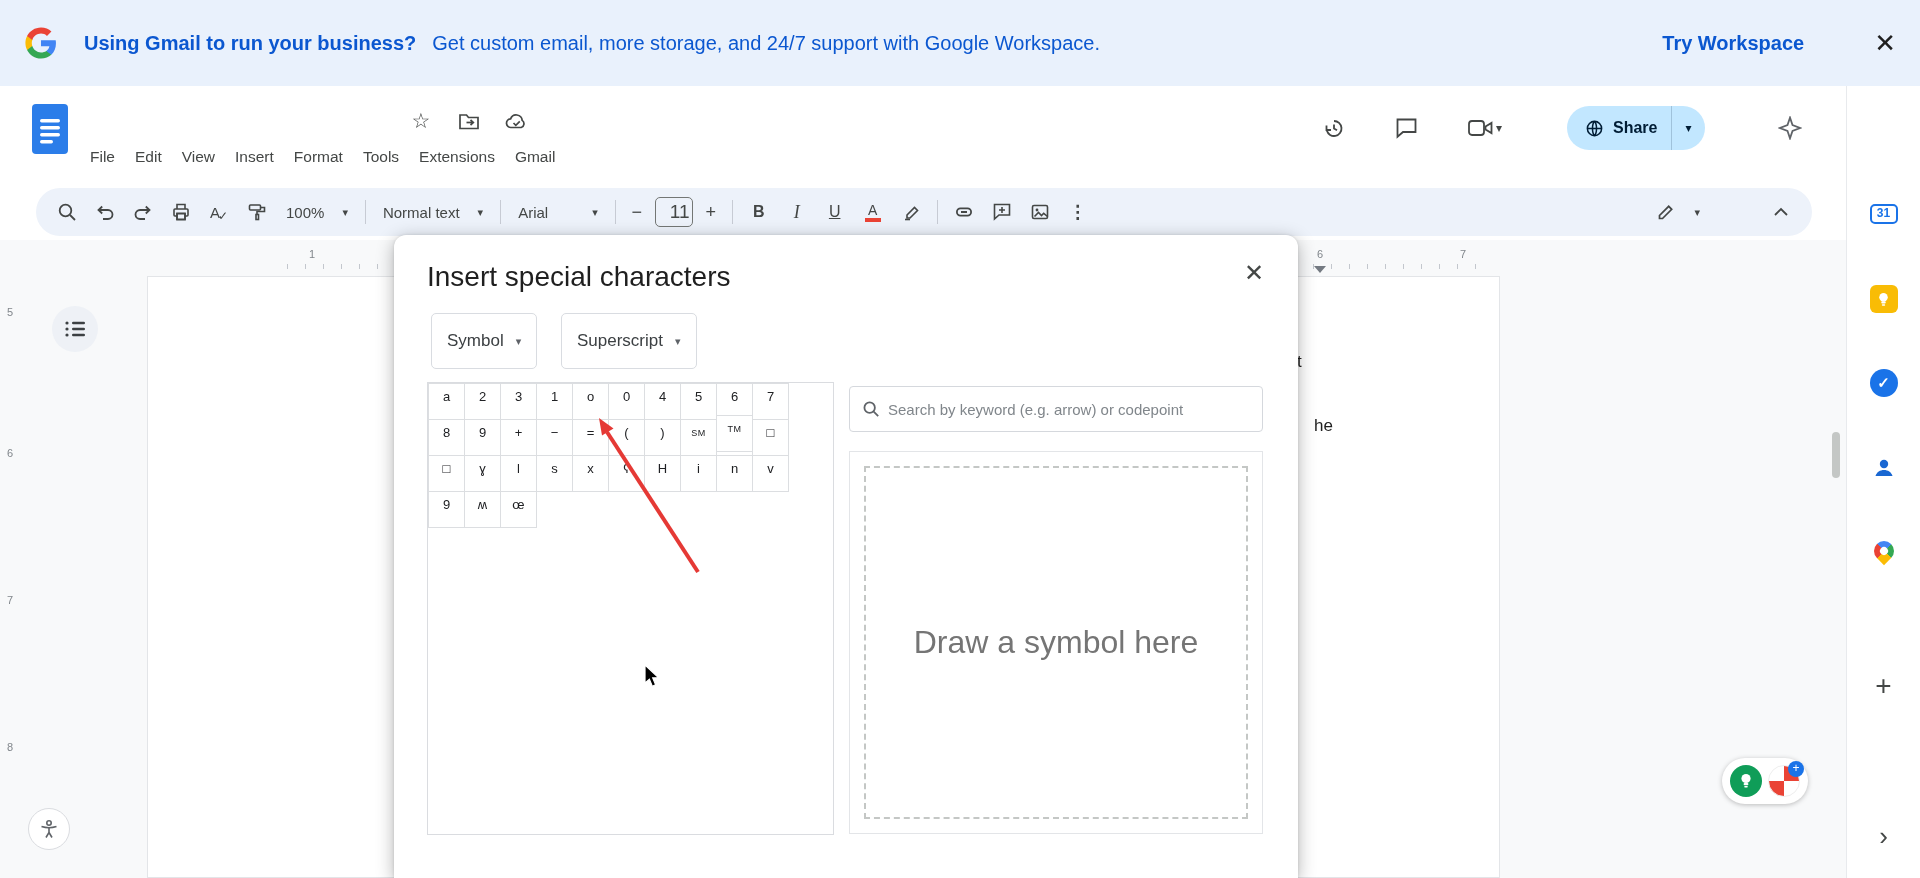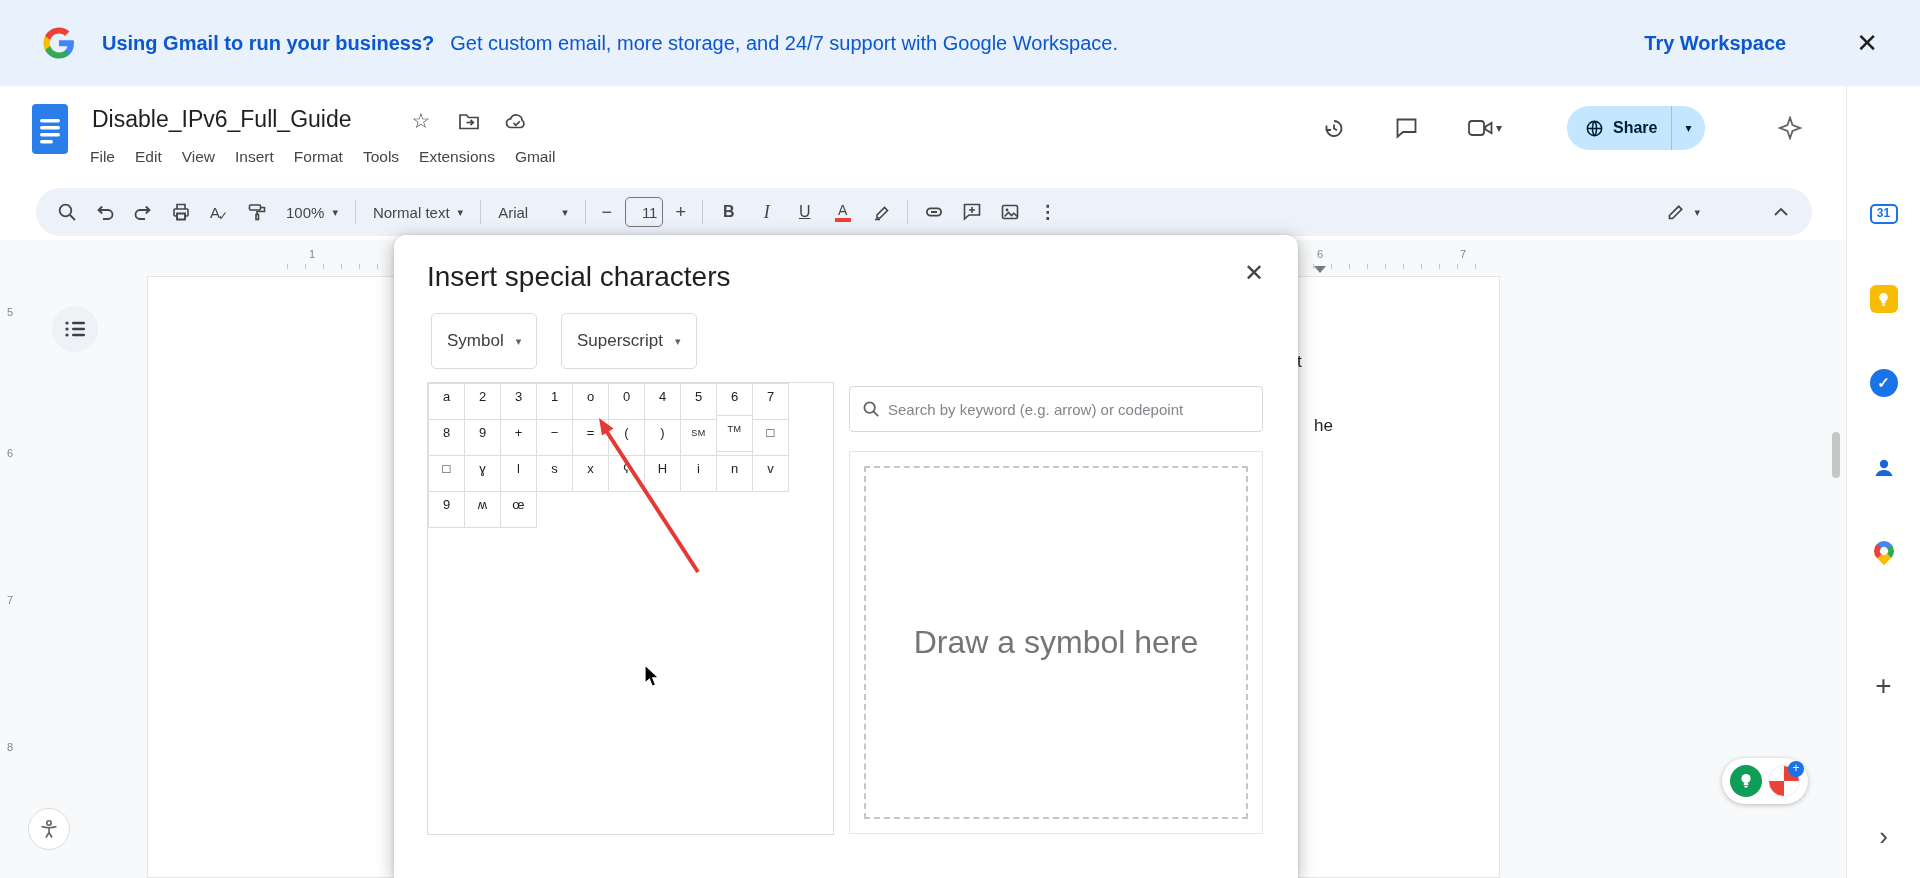--- a/index.html
+++ b/index.html
@@ -1,19 +1,19 @@
 <!DOCTYPE html>
 <html><head>
 <meta charset="utf-8">
 <style>
   * { margin:0; padding:0; box-sizing:border-box; }
   html,body { width:1920px; height:878px; overflow:hidden; font-family:"Liberation Sans", sans-serif; background:#fff; position:relative; }
 
   
-  .banner { position:absolute; top:0; left:0; width:1920px; height:86px; background:#e9f1fc; display:flex; align-items:center; padding:0 42px; }
+  .banner { position:absolute; top:0; left:0; width:1920px; height:86px; background:#e9f1fc; display:flex; align-items:center; padding:0 24px; }
   .banner .g-logo { width:34px; height:34px; margin-right:26px; flex:0 0 auto; }
   .banner-bold { font-size:20px; font-weight:bold; color:#0b57d0; margin-right:16px; }
   .banner-rest { font-size:20px; color:#0b57d0; }
   .banner-cta { margin-left:auto; font-size:20px; font-weight:bold; color:#0b57d0; margin-right:70px; cursor:pointer; }
   .banner-close { font-size:26px; color:#1f1f1f; cursor:pointer; line-height:1; }
 
   
   .header { position:absolute; top:86px; left:0; width:1920px; height:102px; background:#fff; }
   .docs-icon { position:absolute; left:30px; top:16px; }
   .doc-title { position:absolute; left:92px; top:20px; font-size:23px; color:#1f1f1f; white-space:nowrap; }
@@ -28,29 +28,29 @@
   .share-btn { position:absolute; left:1567px; top:20px; height:44px; background:#c2e7ff; border-radius:22px; display:flex; align-items:center; color:#001d35; cursor:pointer; }
   .share-main { display:flex; align-items:center; gap:9px; padding:0 14px 0 18px; font-size:16px; font-weight:bold; height:100%; }
   .share-sep { width:1px; height:44px; background:rgba(0,29,53,.18); }
   .share-caret { padding:0 13px; font-size:12px; }
   .avatar { position:absolute; left:1848px; top:20px; width:44px; height:44px; border-radius:50%; background:#8e3b2f; color:#fff; font-size:19px; display:flex; align-items:center; justify-content:center; cursor:pointer; }
 
   
   .toolbar { position:absolute; top:188px; left:36px; width:1776px; height:48px; background:#edf2fa; border-radius:24px; display:flex; align-items:center; padding:0 12px; color:#444746; }
   .tb-btn { width:38px; height:38px; border-radius:50%; display:flex; align-items:center; justify-content:center; cursor:pointer; flex:0 0 auto; }
   .tb-sep { width:1px; height:24px; background:#c7cbd4; margin:0 7px; flex:0 0 auto; }
-  .tb-drop { display:flex; align-items:center; gap:8px; padding:0 10px; font-size:15px; cursor:pointer; flex:0 0 auto; white-space:nowrap; }
+  .tb-drop { display:flex; align-items:center; gap:18px; padding:0 10px; font-size:15px; cursor:pointer; flex:0 0 auto; white-space:nowrap; }
   .tb-caret { font-size:11px; color:#444746; }
   .tb-letter { font-size:16px; }
   .bold-b { font-weight:bold; }
   .italic-i { font-family:"Liberation Serif", serif; font-style:italic; font-size:18px; }
   .underline-u { text-decoration:underline; }
   .color-a { display:flex; flex-direction:column; align-items:center; line-height:1; }
   .color-a .bar { width:16px; height:4px; background:#ea4335; margin-top:1px; }
-  .size-box { width:38px; height:30px; border:1px solid #747775; border-radius:5px; display:flex; align-items:center; justify-content:center; font-size:15px; margin:0 4px; cursor:text;padding-left:12px; }
+  .size-box { width:38px; height:30px; border:1px solid #747775; border-radius:5px; display:flex; align-items:center; justify-content:center; font-size:19px; margin:0 4px; cursor:text;padding-left:12px; }
   .tb-right { margin-left:auto; display:flex; align-items:center; }
 
   
   .doc-area { position:absolute; top:240px; left:0; width:1846px; height:638px; background:#f8f9fa; }
   .page { position:absolute; left:147px; top:36px; width:1353px; height:602px; background:#fff; border:1px solid #e3e5e8; }
   .ruler-num { position:absolute; font-size:11px; color:#80868b; }
   .h-ticks { position:absolute; left:270px; top:24px; width:1210px; height:5px;
              background:repeating-linear-gradient(90deg, transparent 0 17px, #c3c7cd 17px 18px); }
   .indent-marker { position:absolute; left:1314px; top:26px; width:0; height:0; border-left:6px solid transparent; border-right:6px solid transparent; border-top:7px solid #747a82; }
   .outline-btn { position:absolute; left:52px; top:66px; width:46px; height:46px; border-radius:50%; background:#eef1f6; display:flex; align-items:center; justify-content:center; cursor:pointer; }
@@ -120,21 +120,20 @@
 <div class="header">
   <span class="docs-icon">
     <svg class="ic" width="40" height="54" viewBox="0 0 40 54">
       <rect x="2" y="2" width="36" height="50" rx="4" fill="#2b7de9"></rect>
       <rect x="10" y="17" width="20" height="3.4" rx="1.7" fill="#fff"></rect>
       <rect x="10" y="24" width="20" height="3.4" rx="1.7" fill="#fff"></rect>
       <rect x="10" y="31" width="20" height="3.4" rx="1.7" fill="#fff"></rect>
       <rect x="10" y="38" width="13" height="3.4" rx="1.7" fill="#fff"></rect>
     </svg>
   </span>
-  <span class="doc-title">Disable_IPv6_Full_Guide</span>
   <span class="title-icon star-btn">☆</span>
   <span class="title-icon folder-btn">
     <svg class="ic" width="22" height="20" viewBox="0 0 22 20" fill="none" stroke="#444746" stroke-width="1.7">
       <path d="M2 4h6.5l2 2.5H20v11H2z"></path>
       <path d="M8.5 11.5h6"></path>
         <path d="M12.5 9l2.8 2.5-2.8 2.5"></path>
     </svg>
   </span>
   <span class="title-icon cloud-btn">
     <svg class="ic" width="24" height="20" viewBox="0 0 24 20" fill="none" stroke="#444746" stroke-width="1.7">

